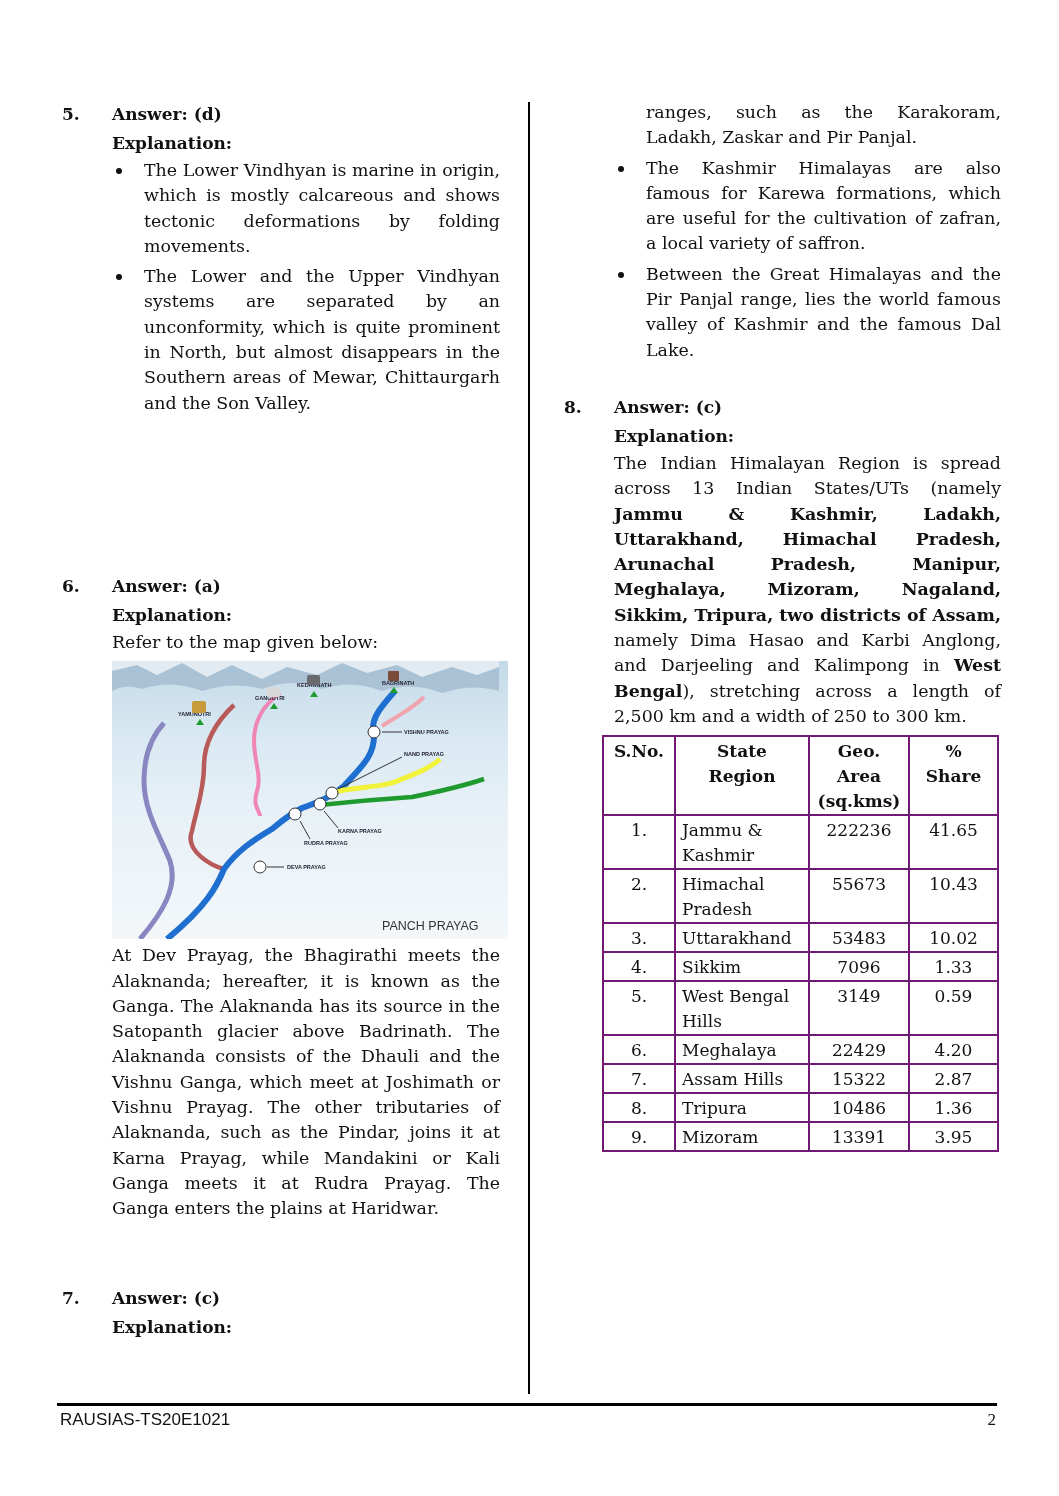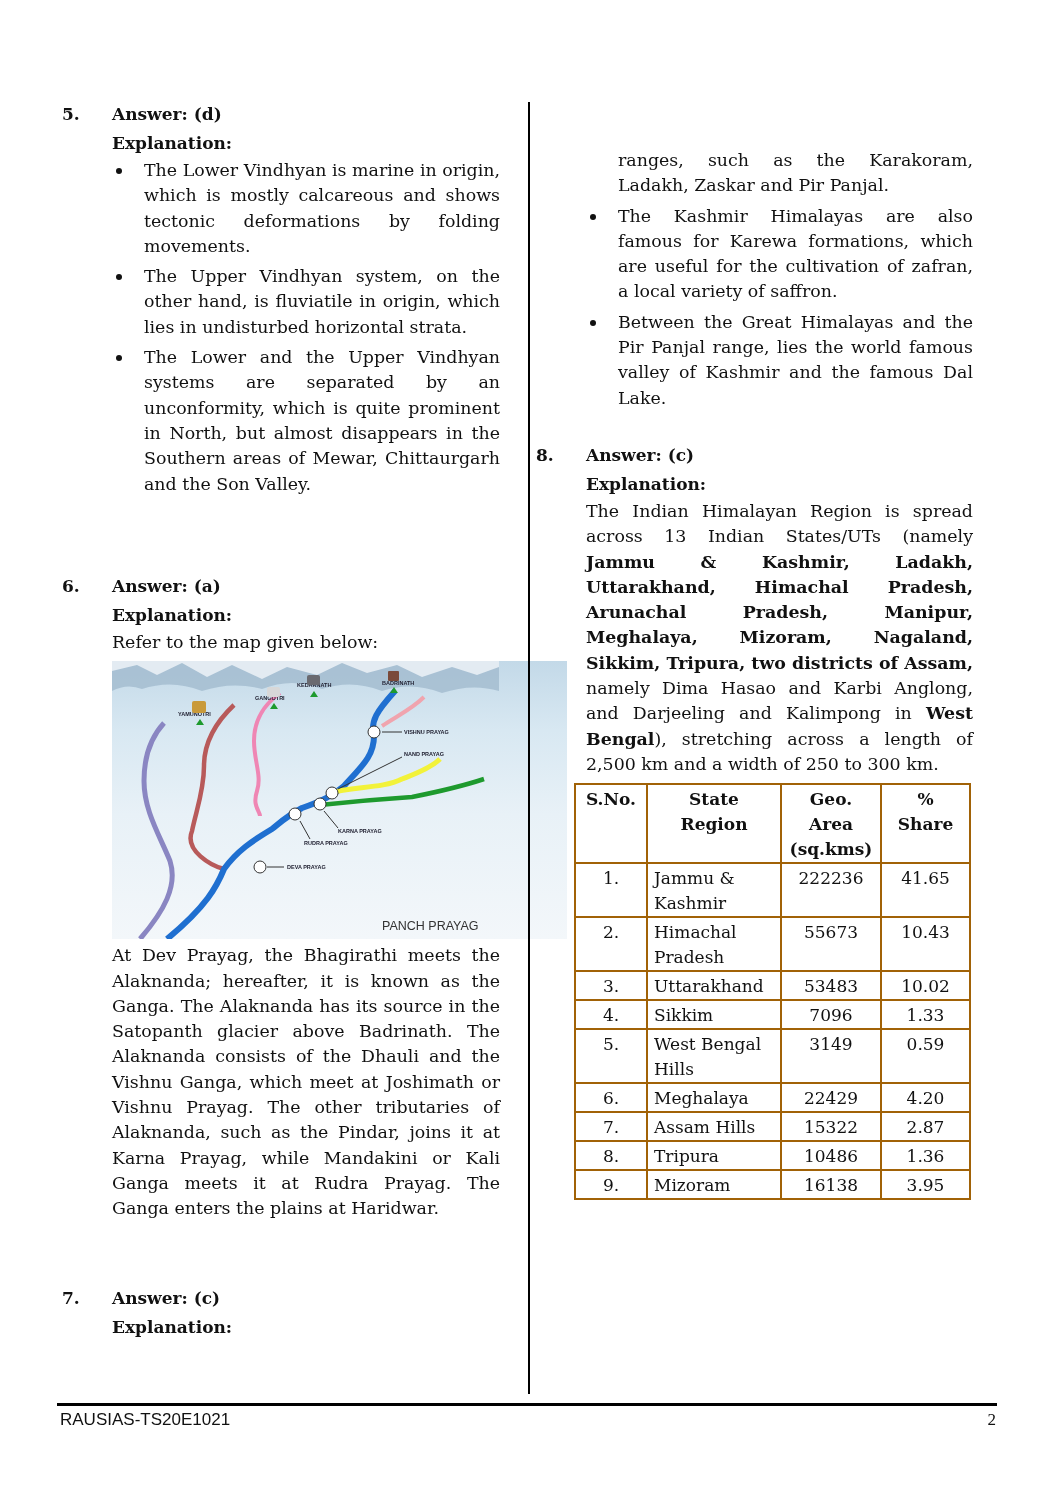--- a/index.html
+++ b/index.html
@@ -1,41 +1,41 @@
 <!DOCTYPE html>
 <html><head>
 <meta charset="utf-8">
 <style>
   html, body { margin: 0; padding: 0; background: #ffffff; }
   body { width: 1059px; height: 1496px; position: relative; overflow: hidden;
          font-family: "DejaVu Serif", "Liberation Serif", serif; color: #111; }
   .page { position: absolute; left: 0; top: 0; width: 1059px; height: 1496px; }
   .col { position: absolute; top: 100px; }
   .col-left { left: 62px; width: 438px; }
-  .col-right { left: 536px; width: 437px; margin-top: 48px; }
+  .col-right { left: 564px; width: 437px; }
   .divider { position: absolute; left: 528px; top: 102px; width: 2px; height: 1292px; background: #000; }
 
   .txt { font-size: 17.4px; line-height: 25.3px; text-align: justify; }
   .q { position: relative; }
   .q-num { position: absolute; left: 0; top: 0; font-weight: bold; font-size: 17px; line-height: 29px; }
   .q-body { margin-left: 50px; }
   .ans { font-weight: bold; font-size: 17px; line-height: 29px; }
   .expl { font-weight: bold; font-size: 17px; line-height: 29px; }
   ul.bul { list-style: none; margin: 0; padding: 0; }
   ul.bul li { position: relative; padding-left: 32px; margin-bottom: 5px; }
   ul.bul li::before { content: ""; position: absolute; left: 4px; top: 10px; width: 6px; height: 6px; border-radius: 50%; background: #111; }
   .plain { margin: 0; }
   b { font-weight: bold; }
 
-  .map { position: relative; width: 455px; height: 278px; margin: 6px 0 4px 0; overflow: hidden;
+  .map { position: relative; width: 396px; height: 278px; margin: 6px 0 4px 0; overflow: hidden;
          background: linear-gradient(180deg, #c3d9e8 0%, #d8e8f2 25%, #e8f1f7 55%, #f3f7fa 100%); }
   .map svg { position: absolute; left: 0; top: 0; }
 
   table.geo { border-collapse: collapse; width: 397px; margin-left: 38px; margin-top: 6px; font-size: 17px; }
-  table.geo th, table.geo td { border: 2px solid #a16207; padding: 2px 6px 0 6px; vertical-align: top; line-height: 25px; }
+  table.geo th, table.geo td { border: 2px solid #701a75; padding: 2px 6px 0 6px; vertical-align: top; line-height: 25px; }
   table.geo th { font-weight: bold; text-align: center; }
   table.geo td.c { text-align: center; }
   table.geo td.l { text-align: left; }
 
   .footer-rule { position: absolute; left: 57px; top: 1403px; width: 940px; height: 3px; background: #000; }
   .footer-left { position: absolute; left: 60px; top: 1410px; font-family: Liberation Sans, sans-serif; font-size: 17px; }
   .footer-right { position: absolute; right: 63px; top: 1410px; font-family: "Liberation Serif", serif; font-size: 17px; }
 </style>
 </head>
 <body>
@@ -44,21 +44,20 @@
 
   <div class="col col-left">
 
     <div class="q" style="height:472px;">
       <span class="q-num">5.</span>
       <div class="q-body txt">
         <div class="ans">Answer: (d)</div>
         <div class="expl">Explanation:</div>
         <ul class="bul">
           <li>The Lower Vindhyan is marine in origin, which is mostly calcareous and shows tectonic deformations by folding movements.</li>
-          <li>The Upper Vindhyan system, on the other hand, is fluviatile in origin, which lies in undisturbed horizontal strata.</li>
           <li>The Lower and the Upper Vindhyan systems are separated by an unconformity, which is quite prominent in North, but almost disappears in the Southern areas of Mewar, Chittaurgarh and the Son Valley.</li>
         </ul>
       </div>
     </div>
 
     <div class="q" style="height:712px;">
       <span class="q-num">6.</span>
       <div class="q-body txt">
         <div class="ans">Answer: (a)</div>
         <div class="expl">Explanation:</div>
@@ -201,21 +200,21 @@
             </tr>
             <tr>
               <td class="c">8.</td>
               <td class="l">Tripura</td>
               <td class="c">10486</td>
               <td class="c">1.36</td>
             </tr>
             <tr>
               <td class="c">9.</td>
               <td class="l">Mizoram</td>
-              <td class="c">16138</td>
+              <td class="c">13391</td>
               <td class="c">3.95</td>
             </tr>
           </tbody>
       </table>
     </div>
   </div>
 
   <div class="footer-rule"></div>
   <div class="footer-left">RAUSIAS-TS20E1021</div>
   <div class="footer-right">2</div>

